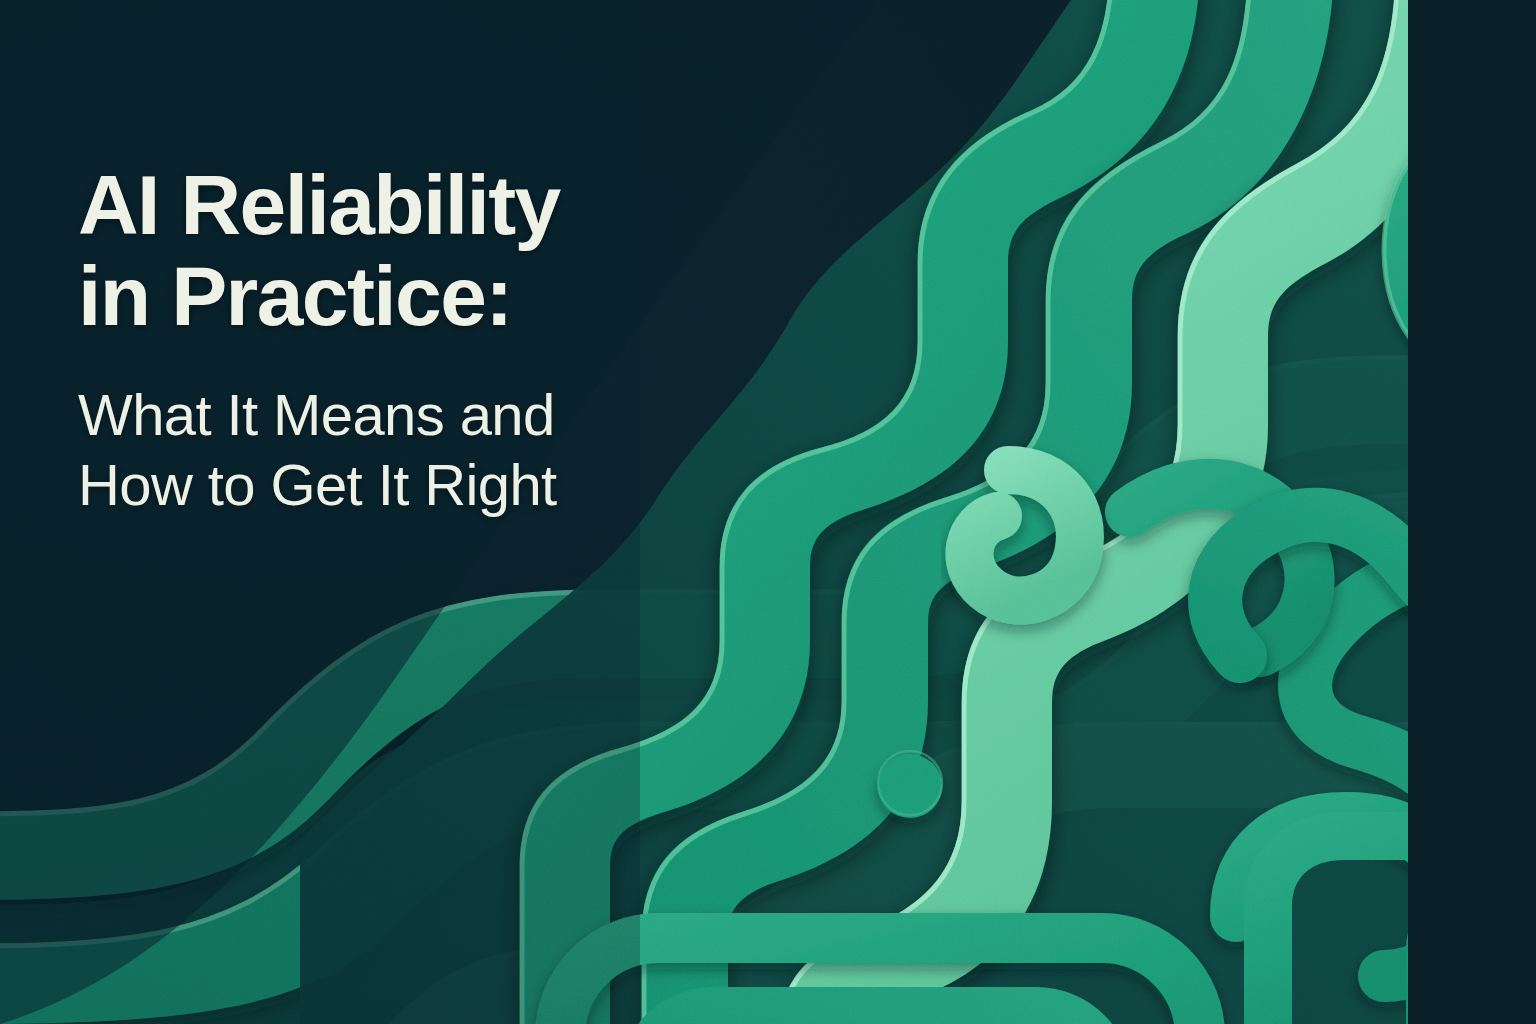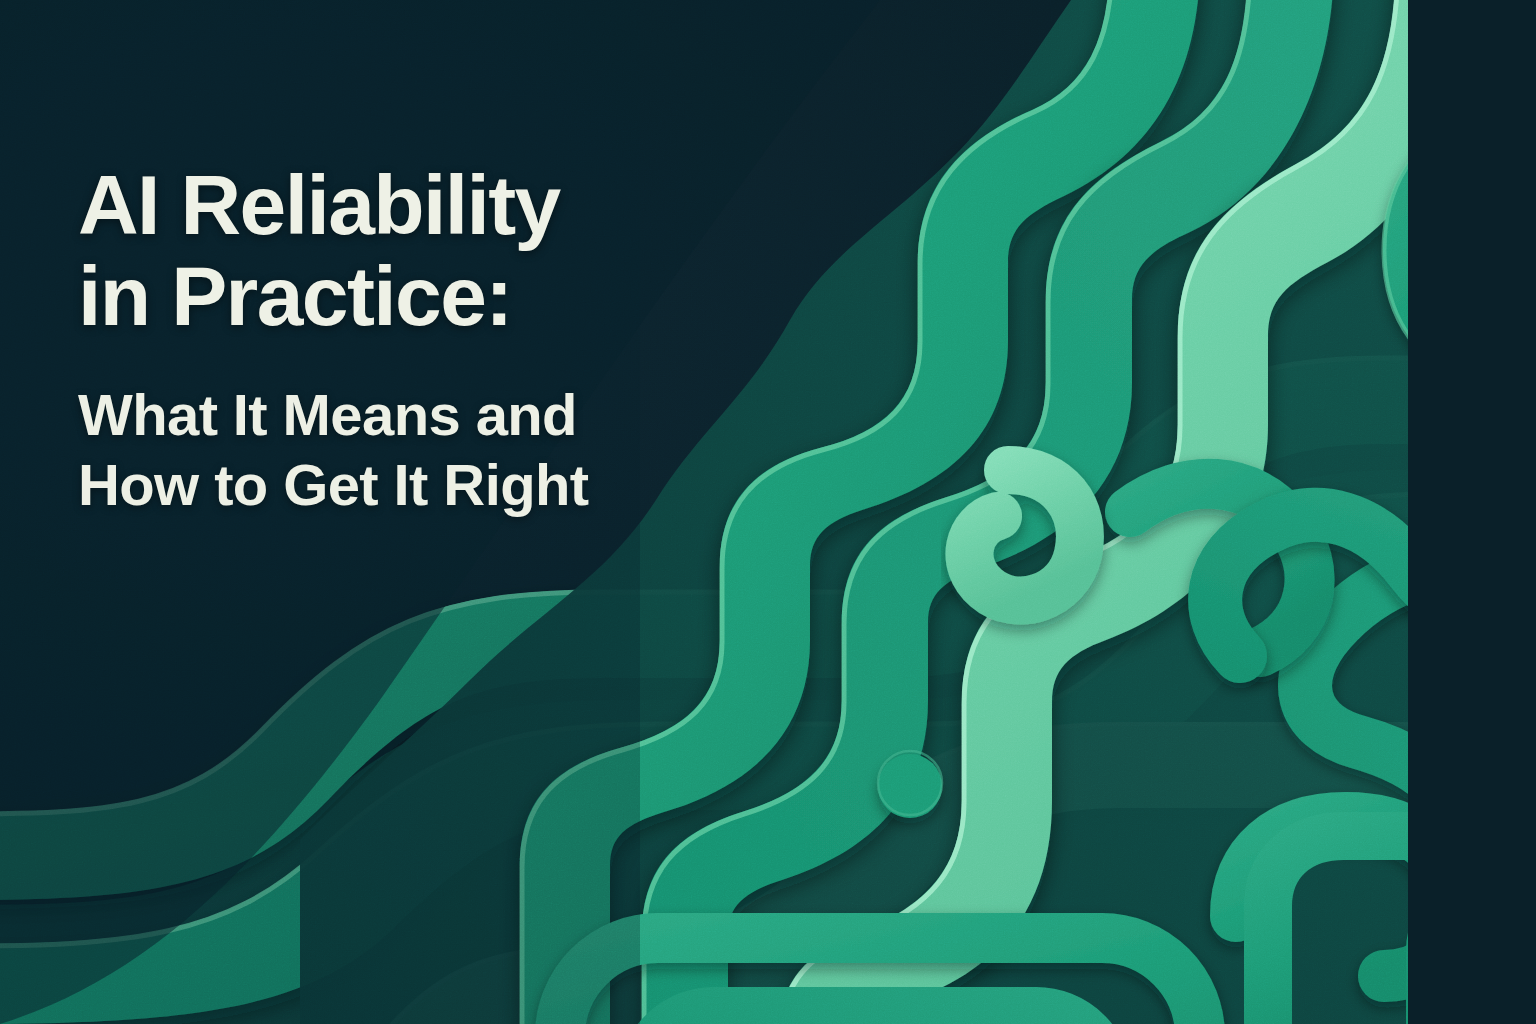--- a/index.html
+++ b/index.html
@@ -46,21 +46,21 @@
     line-height: 1.085;
     letter-spacing: -1.6px;
     color: #eef1e6;
     text-shadow: 0 2px 10px rgba(0,0,0,0.45);
     white-space: pre-line;
   }
   #page-subtitle {
     margin: 0;
     padding-top: 38px;
     font-family: "Liberation Sans", sans-serif;
-    font-weight: 700;
+    font-weight: 400;
     font-size: 58px;
     line-height: 1.20;
     letter-spacing: -0.6px;
     color: #edf0e5;
     text-shadow: 0 2px 9px rgba(0,0,0,0.40);
     white-space: pre-line;
   }
 </style>
 </head>
 <body>

